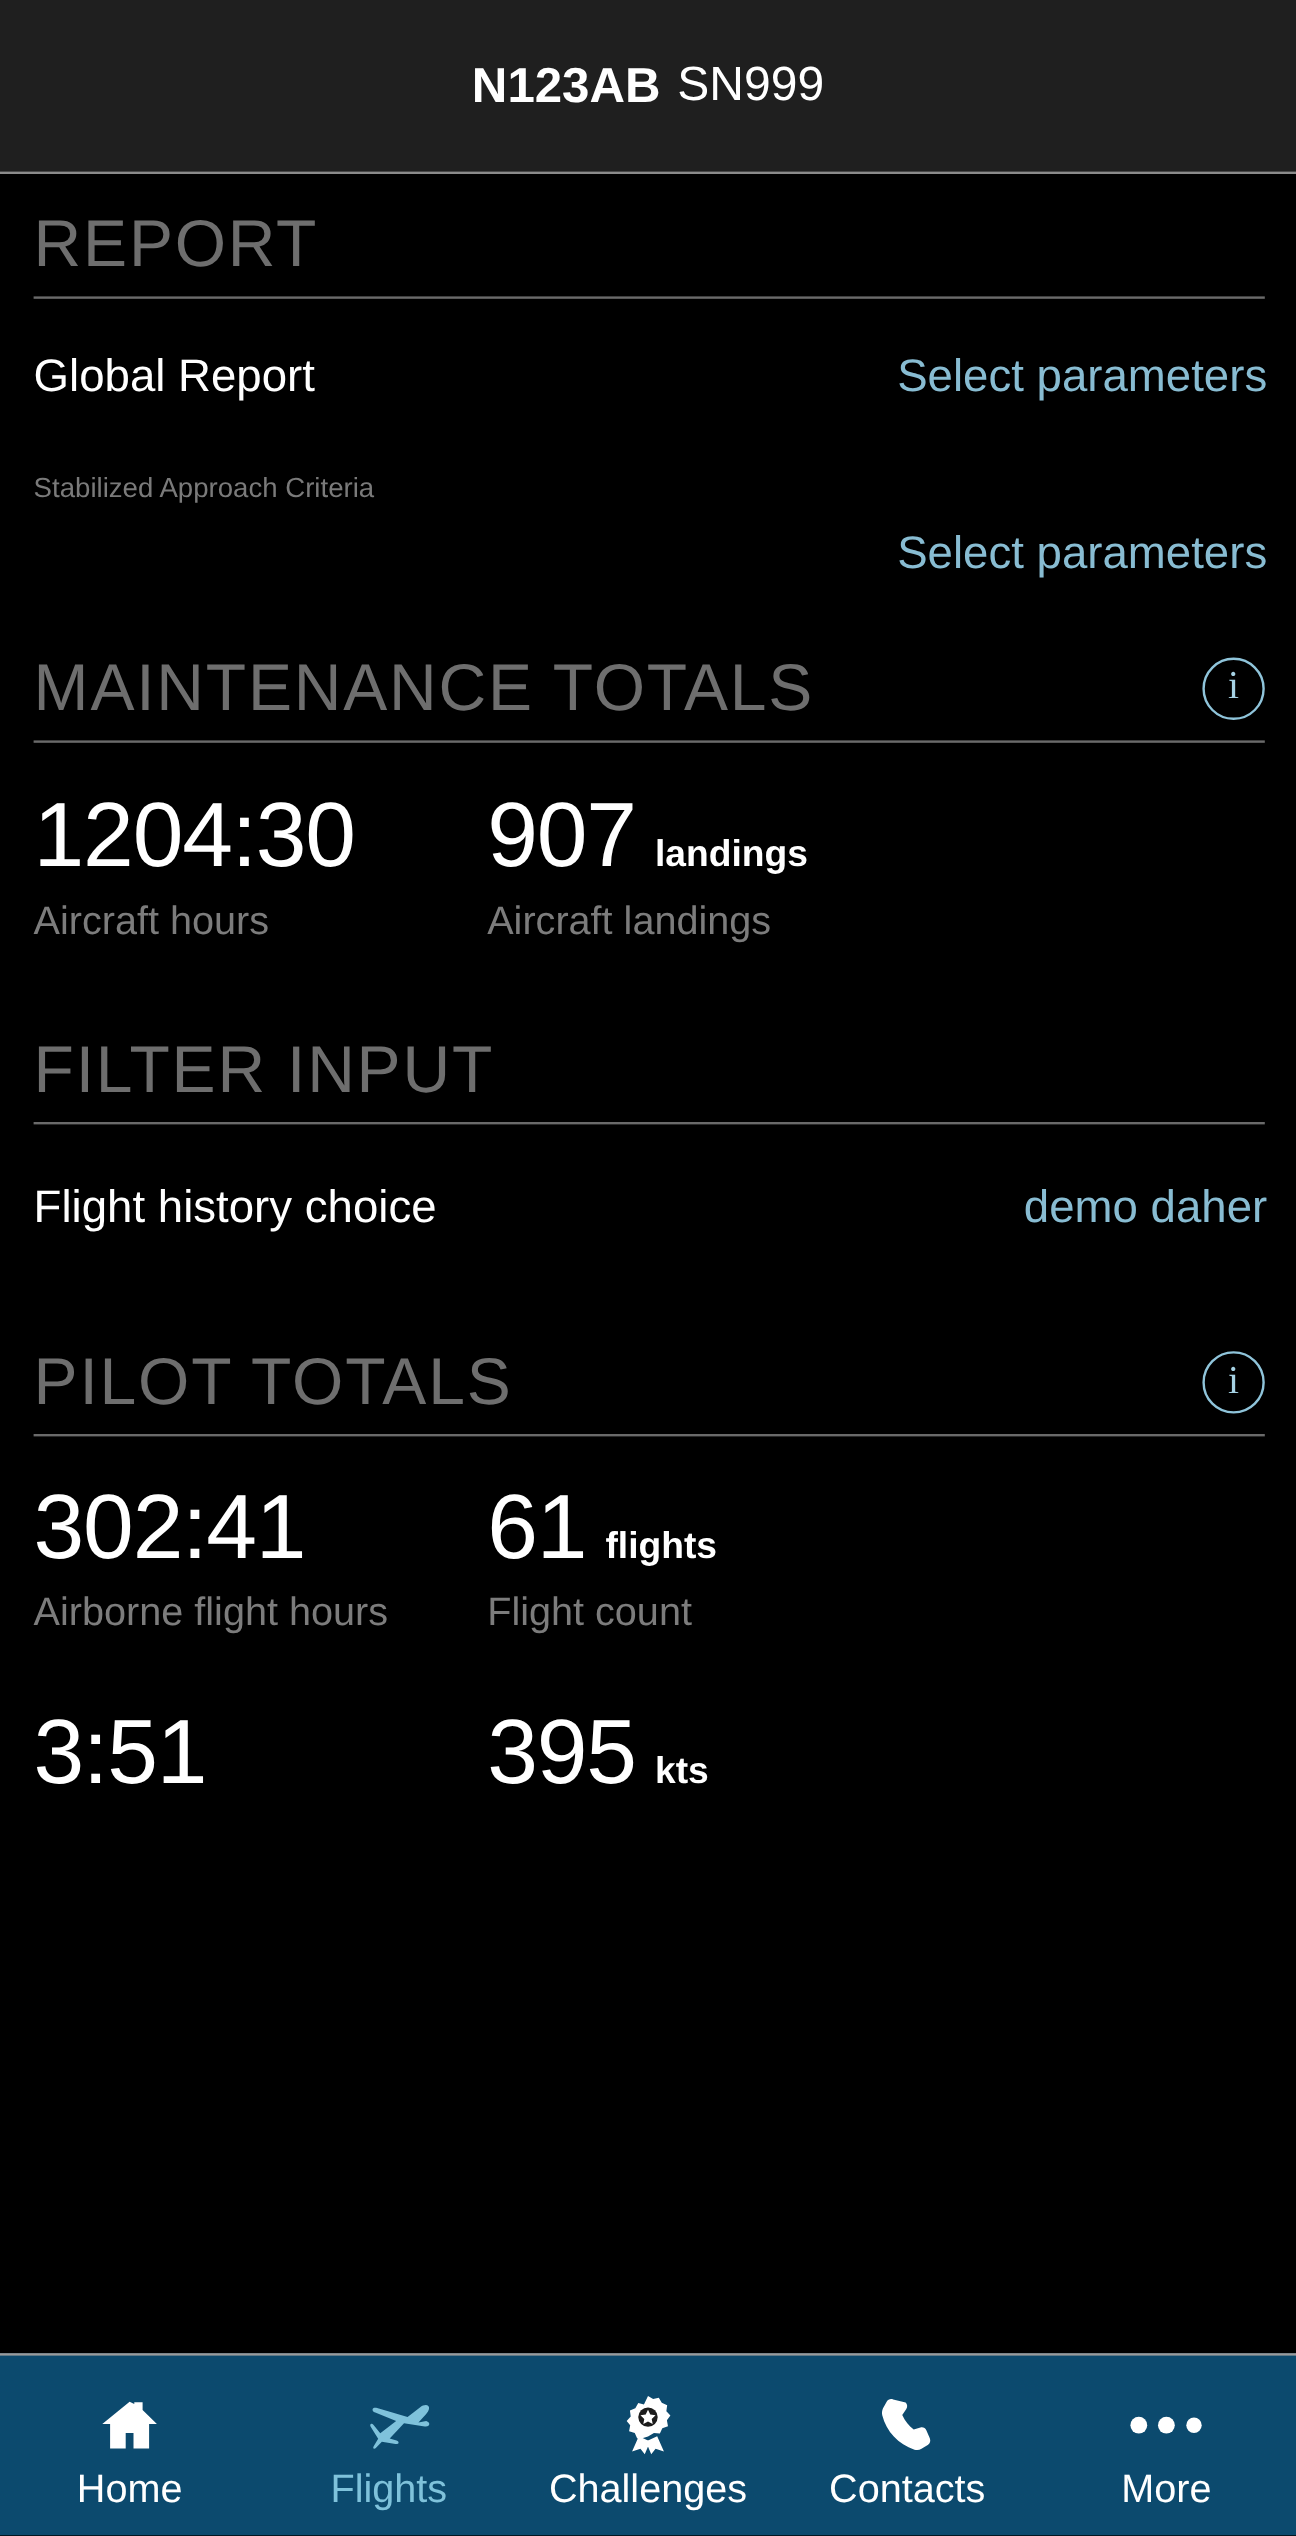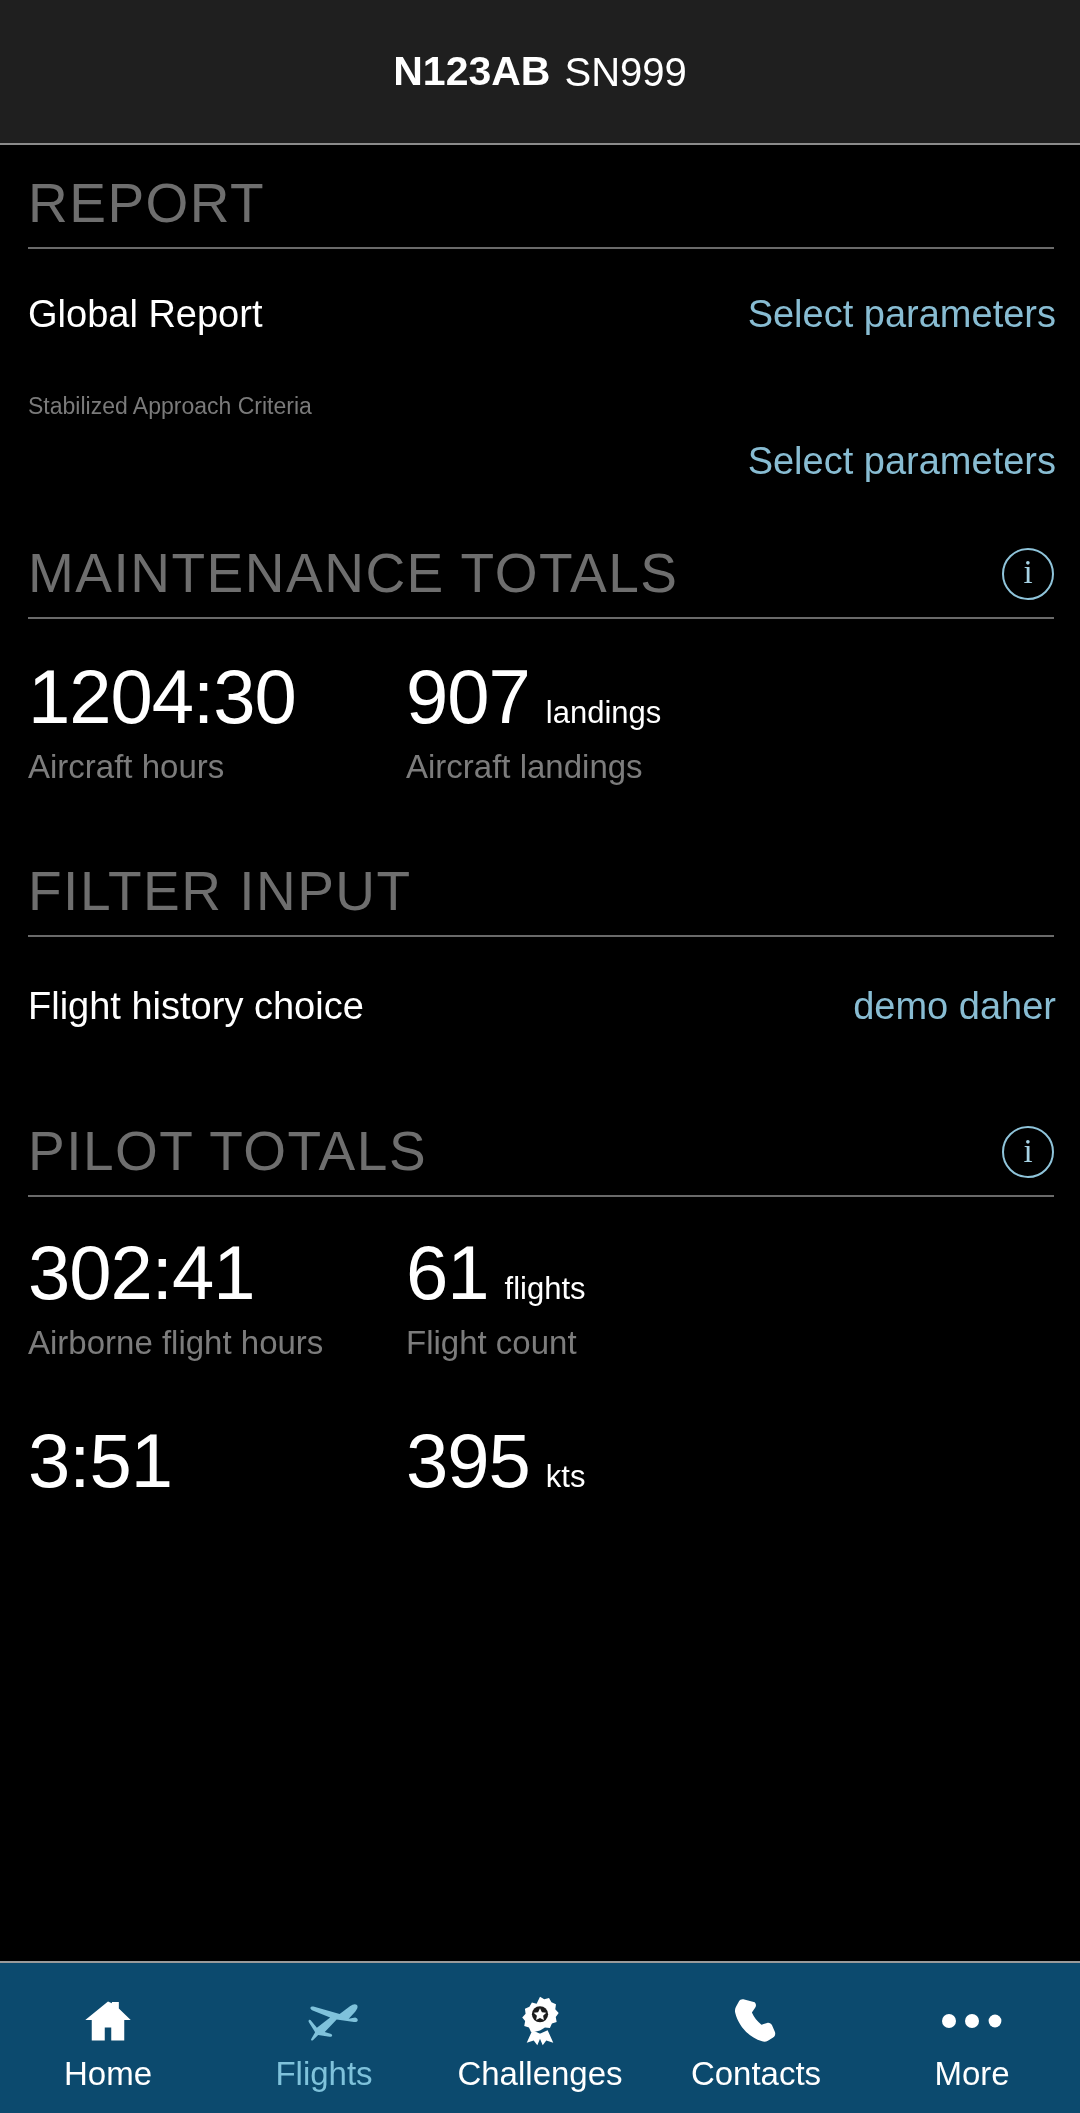--- a/index.html
+++ b/index.html
@@ -21,21 +21,21 @@
     height: 145px;
     background: #1f1f1f;
     border-bottom: 2px solid #8b8b8b;
     display: flex;
     align-items: center;
     justify-content: center;
     box-sizing: border-box;
   }
   .nav-title {
     display: flex;
-    align-items: flex-end;
+    align-items: flex-start;
     gap: 14px;
   }
   .nav-tail {
     font-size: 41px;
     font-weight: 700;
     color: #ffffff;
     letter-spacing: 0px;
   }
   .nav-serial {
     font-size: 40px;
@@ -138,21 +138,21 @@
   }
   .stat-number {
     font-size: 76px;
     font-weight: 400;
     color: #ffffff;
     line-height: 1.0;
     letter-spacing: -1px;
   }
   .stat-unit {
     font-size: 31px;
-    font-weight: 400;
+    font-weight: 700;
     color: #ffffff;
   }
   .stat-caption {
     font-size: 33px;
     color: #7c7c7c;
     margin-top: 14px;
     line-height: 1.1;
   }
 
   

